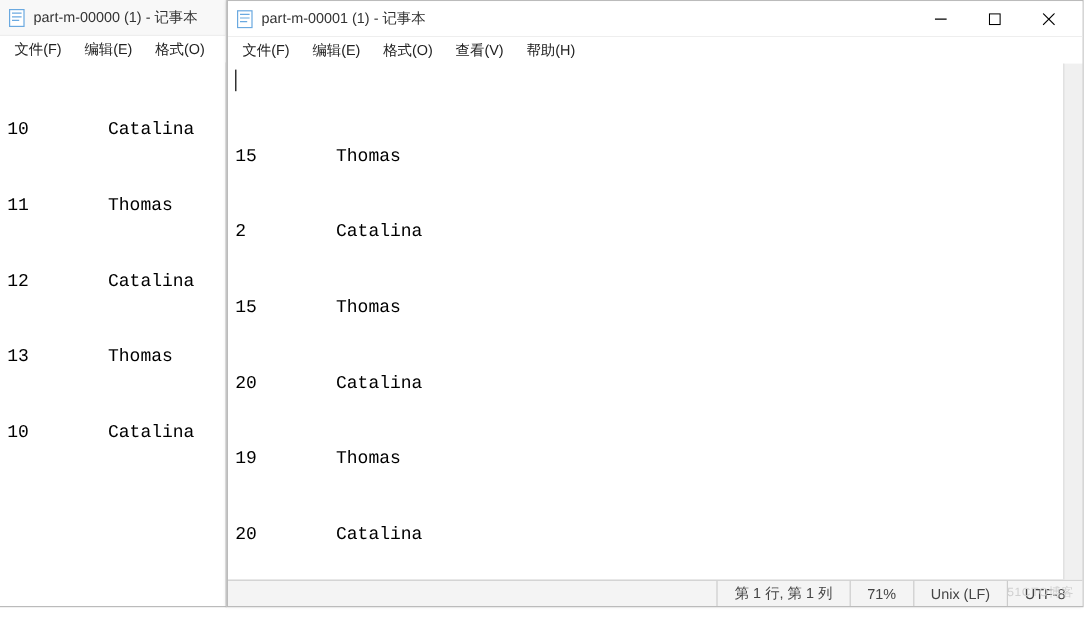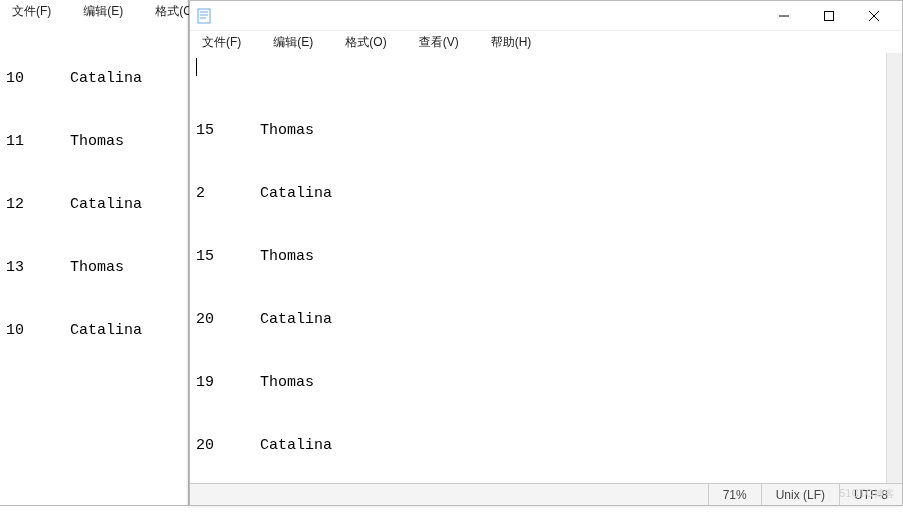--- a/index.html
+++ b/index.html
@@ -71,21 +71,21 @@
       align-items: center;
       justify-content: center;
       color: #333;
       font-size: 12px;
     }
     .menubar {
       height: 22px;
       display: flex;
       align-items: center;
       padding: 0 4px;
-      gap: 16px;
+      gap: 3px;
       background: #fff;
       font-size: 12px;
       color: #222;
     }
     .menu-item {
       padding: 2px 8px;
       white-space: nowrap;
     }
     .content {
       flex: 1;
@@ -99,21 +99,21 @@
       position: relative;
     }
     .text-cursor {
       position: absolute;
       width: 1px;
       height: 18px;
       background: #000;
       left: 6px;
       top: 5px;
     }
-    .row { display: flex; }
+    .row { display: flex; gap: 20px; }
     .col-id { width: 64px; }
     .statusbar {
       height: 22px;
       border-top: 1px solid #ccc;
       display: flex;
       align-items: center;
       font-size: 12px;
       color: #444;
       background: #f4f4f4;
     }
@@ -142,20 +142,31 @@
       bottom: 22px;
       width: 16px;
       background: #f0f0f0;
       border-left: 1px solid #ddd;
     }
   </style>
 </head>
 <body>
 
 <div class="window window-back">
+  <div class="titlebar">
+    <span class="title-icon">
+      <svg width="16" height="16" viewBox="0 0 16 16">
+          <rect x="2" y="1" width="12" height="14" fill="#fff" stroke="#6aa9e0" stroke-width="1"></rect>
+          <line x1="4" y1="4" x2="12" y2="4" stroke="#6aa9e0"></line>
+          <line x1="4" y1="7" x2="12" y2="7" stroke="#6aa9e0"></line>
+          <line x1="4" y1="10" x2="10" y2="10" stroke="#6aa9e0"></line>
+        </svg>
+    </span>
+    <span class="title-text">part-m-00000 (1) - 记事本</span>
+  </div>
   <div class="menubar">
     <span class="menu-item">文件(F)</span>
     <span class="menu-item">编辑(E)</span>
     <span class="menu-item">格式(O)</span>
     <span class="menu-item">查看</span>
   </div>
   <div class="content">
     <div class="row"><span class="col-id">10</span><span>Catalina</span></div>
     <div class="row"><span class="col-id">11</span><span>Thomas</span></div>
     <div class="row"><span class="col-id">12</span><span>Catalina</span></div>
@@ -167,20 +178,21 @@
 <div class="window window-front">
   <div class="titlebar">
     <span class="title-icon">
       <svg width="16" height="16" viewBox="0 0 16 16">
           <rect x="2" y="1" width="12" height="14" fill="#fff" stroke="#6aa9e0" stroke-width="1"></rect>
           <line x1="4" y1="4" x2="12" y2="4" stroke="#6aa9e0"></line>
           <line x1="4" y1="7" x2="12" y2="7" stroke="#6aa9e0"></line>
           <line x1="4" y1="10" x2="10" y2="10" stroke="#6aa9e0"></line>
         </svg>
     </span>
+    <span class="title-text">part-m-00001 (1) - 记事本</span>
     <span class="title-spacer"></span>
     <div class="win-controls">
       <div class="win-btn">
         <svg width="10" height="10" viewBox="0 0 10 10">
             <line x1="0" y1="5" x2="10" y2="5" stroke="#000" stroke-width="1"></line>
           </svg>
       </div>
       <div class="win-btn">
         <svg width="10" height="10" viewBox="0 0 10 10">
             <rect x="0.5" y="0.5" width="9" height="9" fill="none" stroke="#000" stroke-width="1"></rect>
@@ -206,19 +218,20 @@
     <div class="row"><span class="col-id">15</span><span>Thomas</span></div>
     <div class="row"><span class="col-id">2</span><span>Catalina</span></div>
     <div class="row"><span class="col-id">15</span><span>Thomas</span></div>
     <div class="row"><span class="col-id">20</span><span>Catalina</span></div>
     <div class="row"><span class="col-id">19</span><span>Thomas</span></div>
     <div class="row"><span class="col-id">20</span><span>Catalina</span></div>
   </div>
   <div class="scrollbar-v"></div>
   <div class="statusbar">
     <span class="status-spacer"></span>
+    <span class="status-cell">第 1 行, 第 1 列</span>
     <span class="status-cell">71%</span>
     <span class="status-cell">Unix (LF)</span>
     <span class="status-cell">UTF-8</span>
   </div>
 </div>
 
 <div class="watermark">51CTO博客</div>
 
 </body></html>

